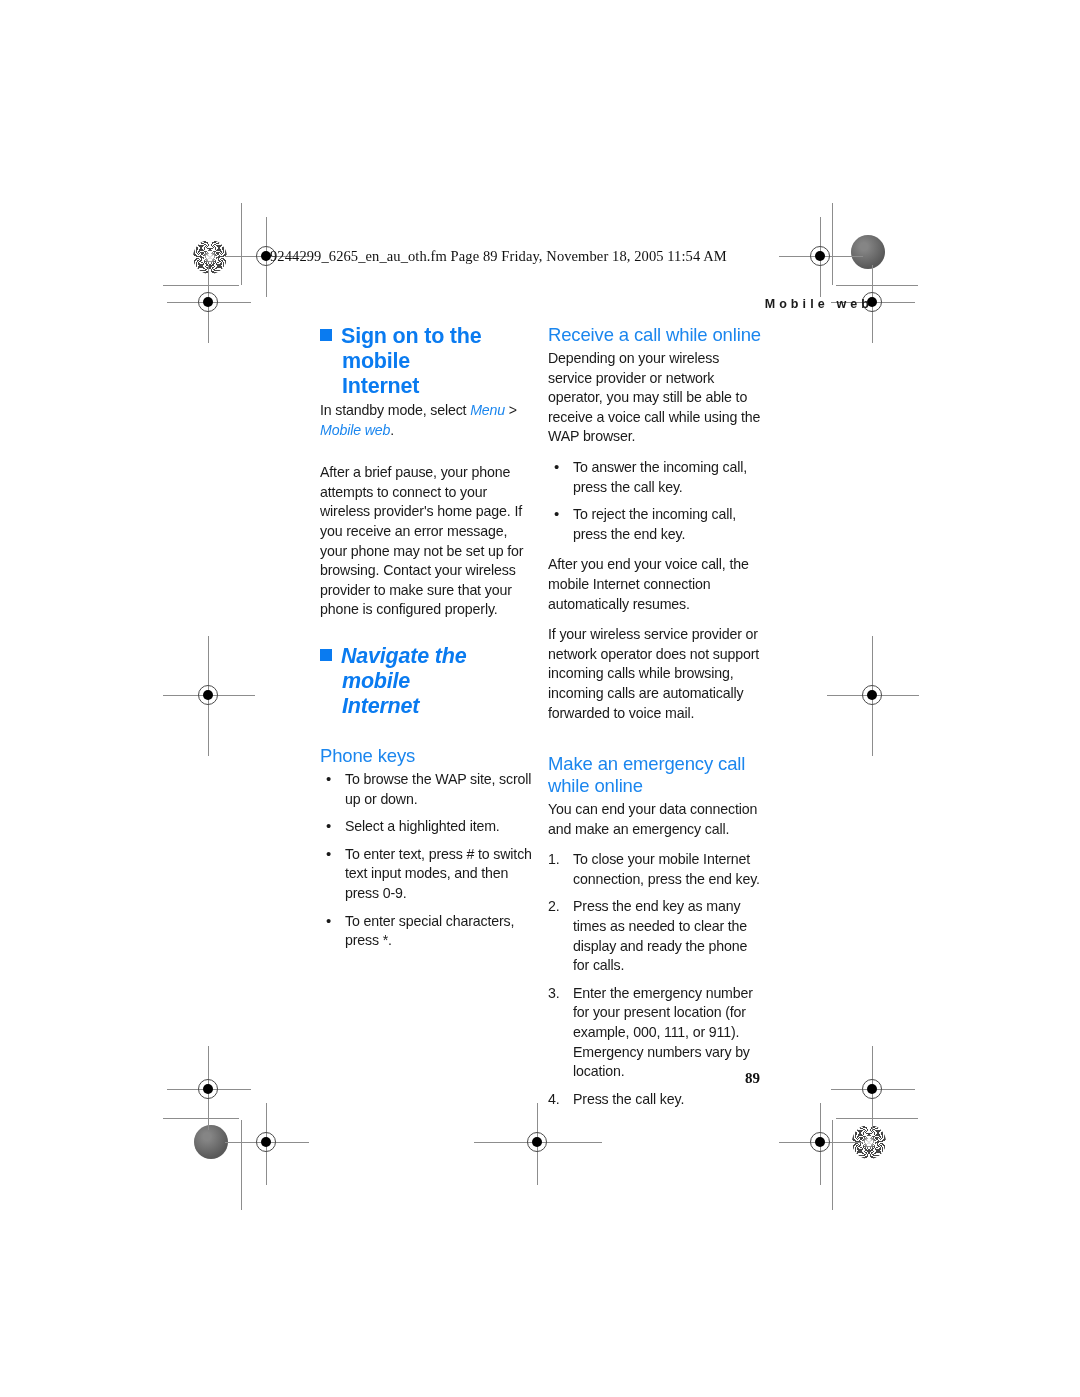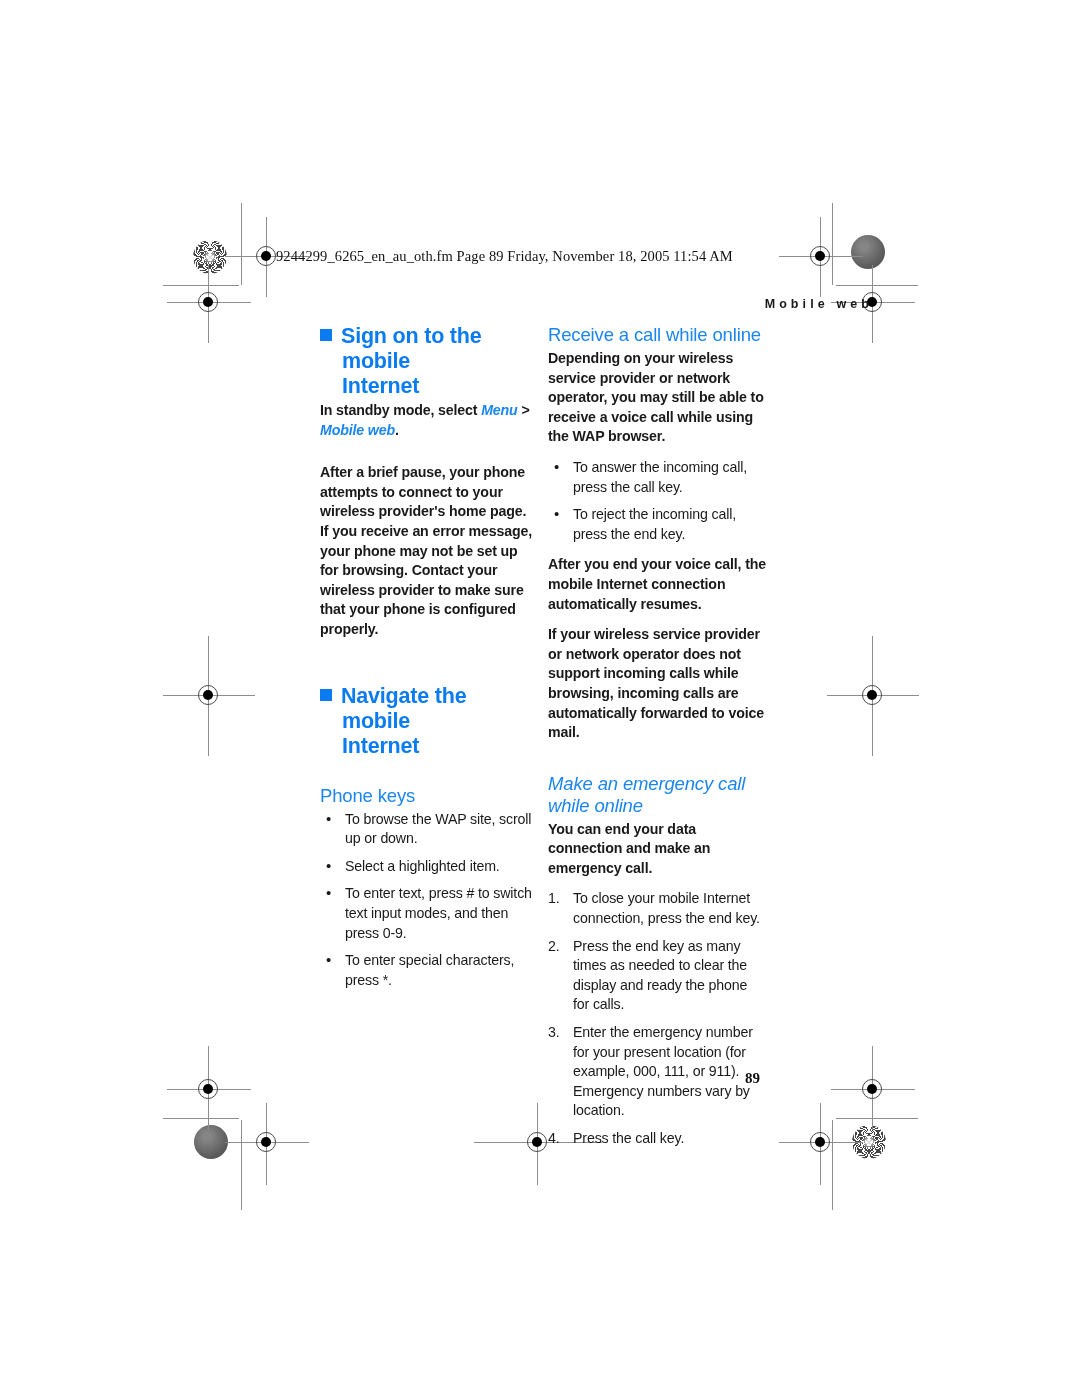--- a/index.html
+++ b/index.html
@@ -44,21 +44,21 @@
     background:radial-gradient(circle at 38% 34%, rgba(255,255,255,.22) 0 12%, rgba(0,0,0,.10) 70%);
   }
   .cropline{position:absolute;background:#8d8d8d;}
   .cropline.h{height:1.2px;}
   .cropline.v{width:1.2px;}
 
   
   .filestrip{
     position:absolute;left:270px;top:248px;
     font-family:"Liberation Serif", serif;
-    font-size:14.5px;color:#111;white-space:nowrap;letter-spacing:.1px;padding-left:6px;
+    font-size:14.5px;color:#111;white-space:nowrap;letter-spacing:.1px;
   }
 
   
   .runhead{
     position:absolute;right:207px;top:297px;
     font-size:12.5px;color:#1a1a1a;font-weight:600;
     letter-spacing:4.1px;white-space:nowrap;
   }
 
   
@@ -69,35 +69,34 @@
   h1.sec{
     margin:0 0 2px 0;
     font-size:21.5px;line-height:25px;font-weight:bold;
     color:#0a7bf0;letter-spacing:-.2px;
     text-indent:-22px;padding-left:22px;
   }
   h1.sec .sq{
     display:inline-block;width:12px;height:12px;background:#0a7bf0;
     vertical-align:2px;margin-right:9px;
   }
-  h1.sec.spaced{margin-top:44px;}
+  h1.sec.spaced{margin-top:24px;font-style:italic;}
 
   h2.sub{
     margin:0 0 3px 0;
     font-size:18.5px;line-height:22px;font-weight:normal;
     color:#1b86ee;letter-spacing:-.15px;
   }
   h2.sub.gap{margin-top:26px;}
-  h2.sub.gap-lg{margin-top:30px;font-style:italic;}
+  h2.sub.gap-lg{margin-top:30px;}
 
   p.body{
     margin:0 0 11px 0;
     font-size:14.2px;line-height:19.6px;color:#1a1a1a;
     letter-spacing:-.15px;
-    font-weight:bold;
   }
   p.body.tight{margin-bottom:23px;}
   .lnk{color:#1b86ee;font-style:italic;}
 
   ul.bul,ol.num{margin:0 0 11px 0;padding:0;list-style:none;}
   ul.bul li,ol.num li{
     position:relative;
     font-size:14.2px;line-height:19.6px;color:#1a1a1a;
     letter-spacing:-.15px;
     padding-left:25px;margin-bottom:8px;

